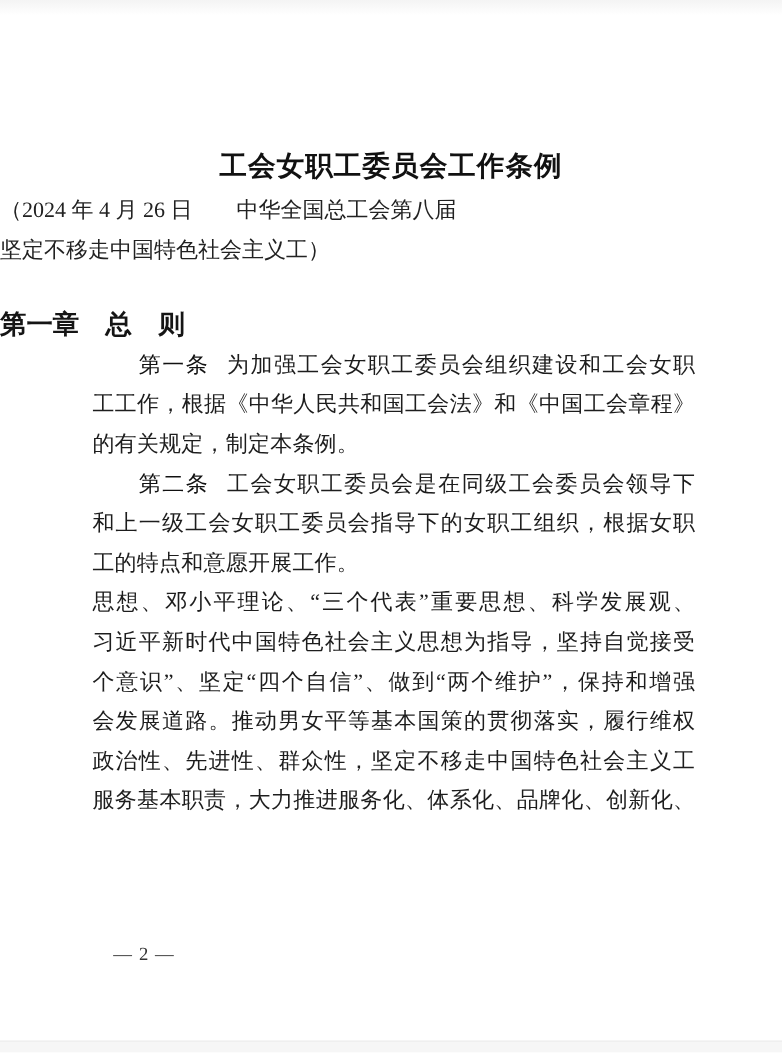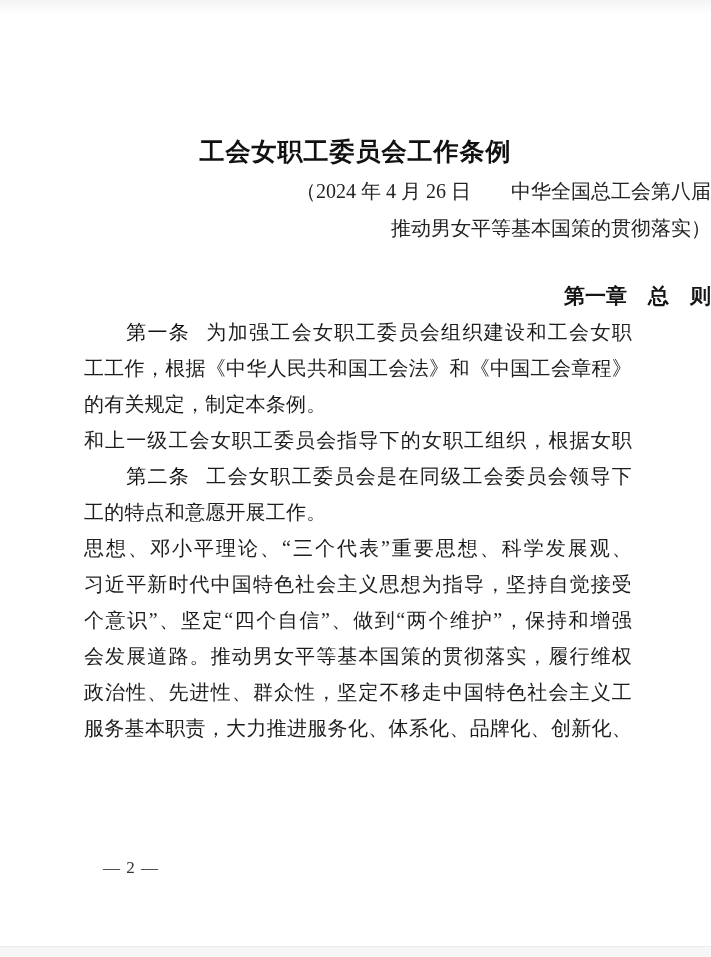--- a/index.html
+++ b/index.html
@@ -40,36 +40,36 @@
     line-height: 32px;
     font-weight: 700;
     letter-spacing: 1px;
     color: #111111;
   }
   .subtitle {
     position: absolute;
     top: 173px;
     left: 0;
     width: 711px;
-    text-align: right;
+    text-align: left;
     font-size: 20px;
     line-height: 37px;
     color: #222222;
     font-family: Liberation Serif, serif;
   }
   .subtitle .sub-line {
     display: block;
   }
   .chapter-heading {
     position: absolute;
     top: 278px;
     left: 0;
     width: 711px;
-    text-align: right;
-    font-size: 21px;
+    text-align: left;
+    font-size: 24px;
     line-height: 36px;
     font-weight: 700;
     font-family: "Liberation Sans", "Liberation Serif", sans-serif;
     color: #151515;
   }
   .doc-body {
     position: absolute;
     top: 314px;
     left: 84px;
     width: 548px;
@@ -116,31 +116,31 @@
 </head>
 <body>
 
 <div class="page">
   <div class="top-shade"></div>
 
   <div class="doc-title">工会女职工委员会工作条例</div>
 
   <div class="subtitle">
     <span class="sub-line">（2024 年 4 月 26 日　　中华全国总工会第八届</span>
-    <span class="sub-line">推动男女平等基本国策的贯彻落实）</span>
+    <span class="sub-line">坚定不移走中国特色社会主义工）</span>
   </div>
 
   <div class="chapter-heading">第一章　总　则</div>
 
   <div class="doc-body">
       <div class="body-line justified"><span class="indent"></span><span class="article-label">第一条</span><span class="label-gap"></span>为加强工会女职工委员会组织建设和工会女职</div>
       <div class="body-line justified">工工作，根据《中华人民共和国工会法》和《中国工会章程》</div>
       <div class="body-line">的有关规定，制定本条例。</div>
+      <div class="body-line justified"><span class="indent"></span><span class="article-label">第二条</span><span class="label-gap"></span>工会女职工委员会是在同级工会委员会领导下</div>
       <div class="body-line justified">和上一级工会女职工委员会指导下的女职工组织，根据女职</div>
-      <div class="body-line justified"><span class="indent"></span><span class="article-label">第二条</span><span class="label-gap"></span>工会女职工委员会是在同级工会委员会领导下</div>
       <div class="body-line">工的特点和意愿开展工作。</div>
       <div class="body-line justified">思想、邓小平理论、“三个代表”重要思想、科学发展观、</div>
       <div class="body-line justified">习近平新时代中国特色社会主义思想为指导，坚持自觉接受</div>
       <div class="body-line justified">个意识”、坚定“四个自信”、做到“两个维护”，保持和增强</div>
       <div class="body-line justified">会发展道路。推动男女平等基本国策的贯彻落实，履行维权</div>
       <div class="body-line justified">政治性、先进性、群众性，坚定不移走中国特色社会主义工</div>
       <div class="body-line justified">服务基本职责，大力推进服务化、体系化、品牌化、创新化、</div>
     </div>
 
   <div class="page-number">— 2 —</div>

